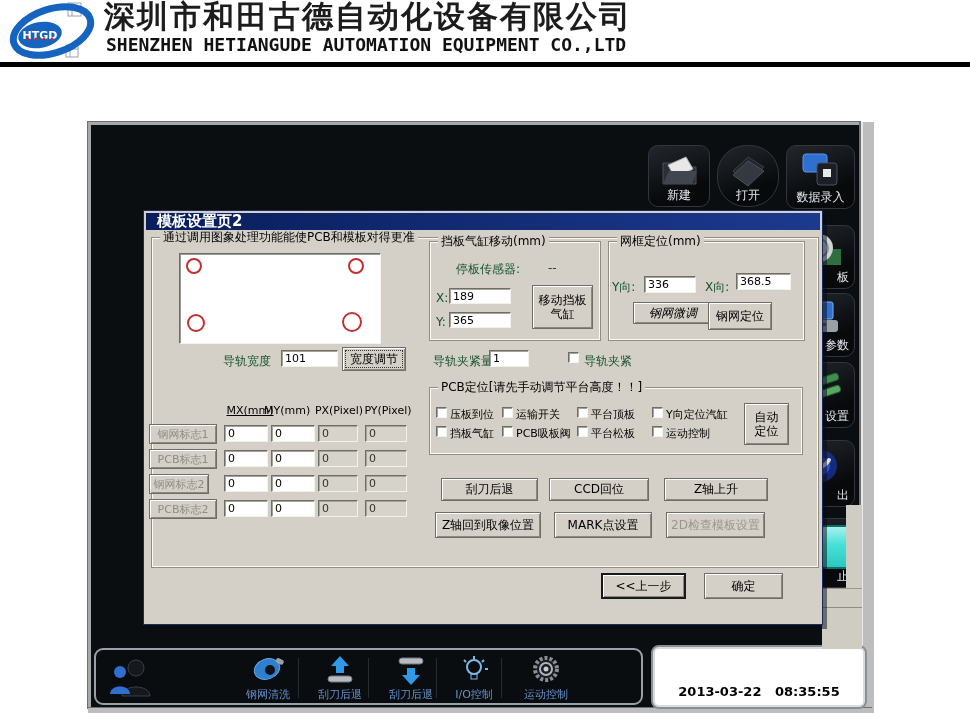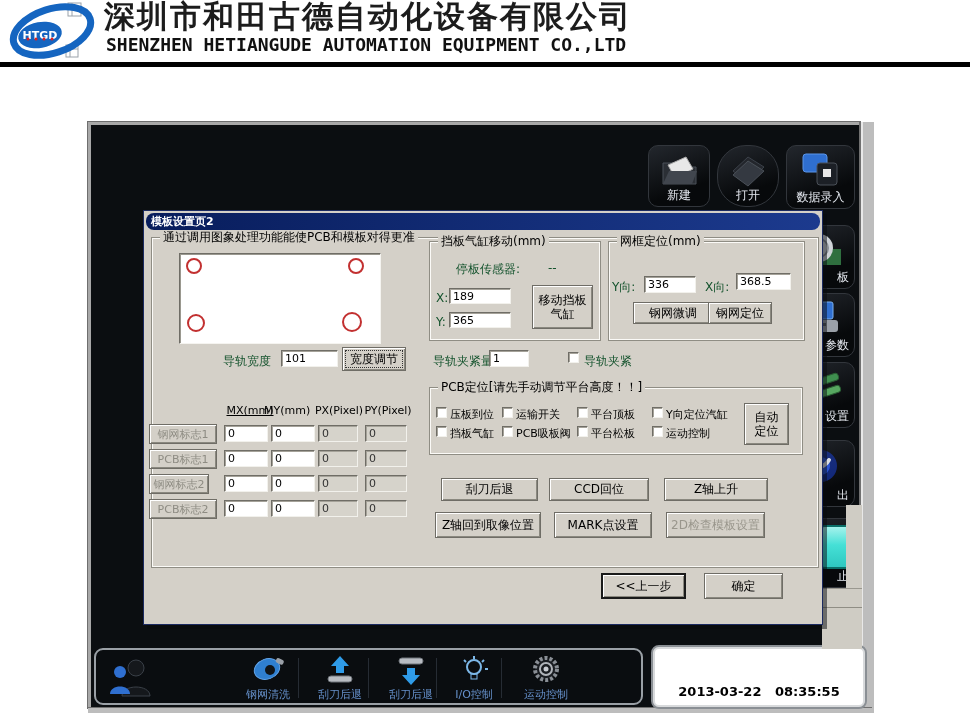--- a/index.html
+++ b/index.html
@@ -26,22 +26,22 @@
   .navbtn .nlabel{position:absolute;left:0;right:0;bottom:2px;text-align:center;font-size:12px;color:#e4e8ef;white-space:nowrap;}
   .navbtn .nlabel.right{text-align:right;padding-right:5px;}
   .navbtn svg{position:absolute;left:50%;top:5px;transform:translateX(-50%);}
 
   .sliver{position:absolute;background:#cfccc4;z-index:2;}
 
   
   .dialog{position:absolute;left:143px;top:210px;width:678px;height:413px;background:#d4d0c8;
           border:1px solid #1b2a60;box-shadow:4px 4px 0 rgba(8,10,14,.5);z-index:3;}
   .titlebar{position:absolute;left:2px;top:2px;right:2px;height:17px;
-            background:linear-gradient(90deg,#081d5c,#1c3a8e);color:#fff;font-size:11px;font-weight:bold;
-            line-height:17px;padding-left:5px;box-sizing:border-box;border-radius:8px;}
+            background:linear-gradient(90deg,#081d5c,#1c3a8e);color:#fff;font-size:15px;font-weight:bold;
+            line-height:17px;padding-left:11px;box-sizing:border-box;}
   .gbox{position:absolute;border:1px solid #8f8d84;box-shadow:inset 0 0 0 1px #fbfaf7;}
   .glab{position:absolute;top:-8px;left:8px;background:#d4d0c8;padding:0 3px;font-size:12px;color:#000;white-space:nowrap;line-height:14px;}
   .lbl{position:absolute;font-size:12px;color:#14532d;white-space:nowrap;}
   .lbl-sm{position:absolute;font-size:11px;color:#000;white-space:nowrap;}
   .inp{position:absolute;background:#fff;border:1px solid;border-color:#6f6d66 #f2f1ec #f2f1ec #6f6d66;
        box-shadow:inset 1px 1px 0 #a5a299;font-size:11px;padding:1px 3px;box-sizing:border-box;
        font-family:"DejaVu Sans","Liberation Sans",sans-serif;line-height:13px;}
   .inp.dis{background:#d6d3cb;color:#333;}
   .btn3d{position:absolute;background:#d4d0c8;border:1px solid #6f6d66;
          box-shadow:inset 1px 1px 0 #ffffff,inset -1px -1px 0 #8a887f;
@@ -203,22 +203,22 @@
       <span>气缸</span>
     </button>
 
     <div class="gbox" style="left:464px;top:30px;width:195px;height:98px;">
       <div class="glab">网框定位(mm)</div>
     </div>
     <span class="lbl" style="left:468px;top:68px;">Y向:</span>
     <input class="inp" style="left: 500px; top: 65px; width: 52px; height: 17px;" value="336">
     <span class="lbl" style="left:561px;top:68px;">X向:</span>
     <input class="inp" style="left: 592px; top: 62px; width: 55px; height: 17px;" value="368.5">
-    <button class="btn3d" style="left:489px;top:91px;width:80px;height:22px;">钢网微调</button>
-    <button class="btn3d" style="left:564px;top:91px;width:64px;height:22px;">钢网定位</button>
+    <button class="btn3d" style="left:489px;top:91px;width:80px;height:22px;font-style:italic;">钢网微调</button>
+    <button class="btn3d" style="left:564px;top:91px;width:64px;height:28px;">钢网定位</button>
 
     <div class="gbox" style="left:285px;top:176px;width:372px;height:66px;">
       <div class="glab">PCB定位[请先手动调节平台高度！！]</div>
     </div>
     <span class="cb" style="left:292px;top:196px;"></span>
     <span class="lbl-sm" style="left:306px;top:196px;">压板到位</span>
     <span class="cb" style="left:358px;top:196px;"></span>
     <span class="lbl-sm" style="left:372px;top:196px;">运输开关</span>
     <span class="cb" style="left:433px;top:196px;"></span>
     <span class="lbl-sm" style="left:447px;top:196px;">平台顶板</span>

